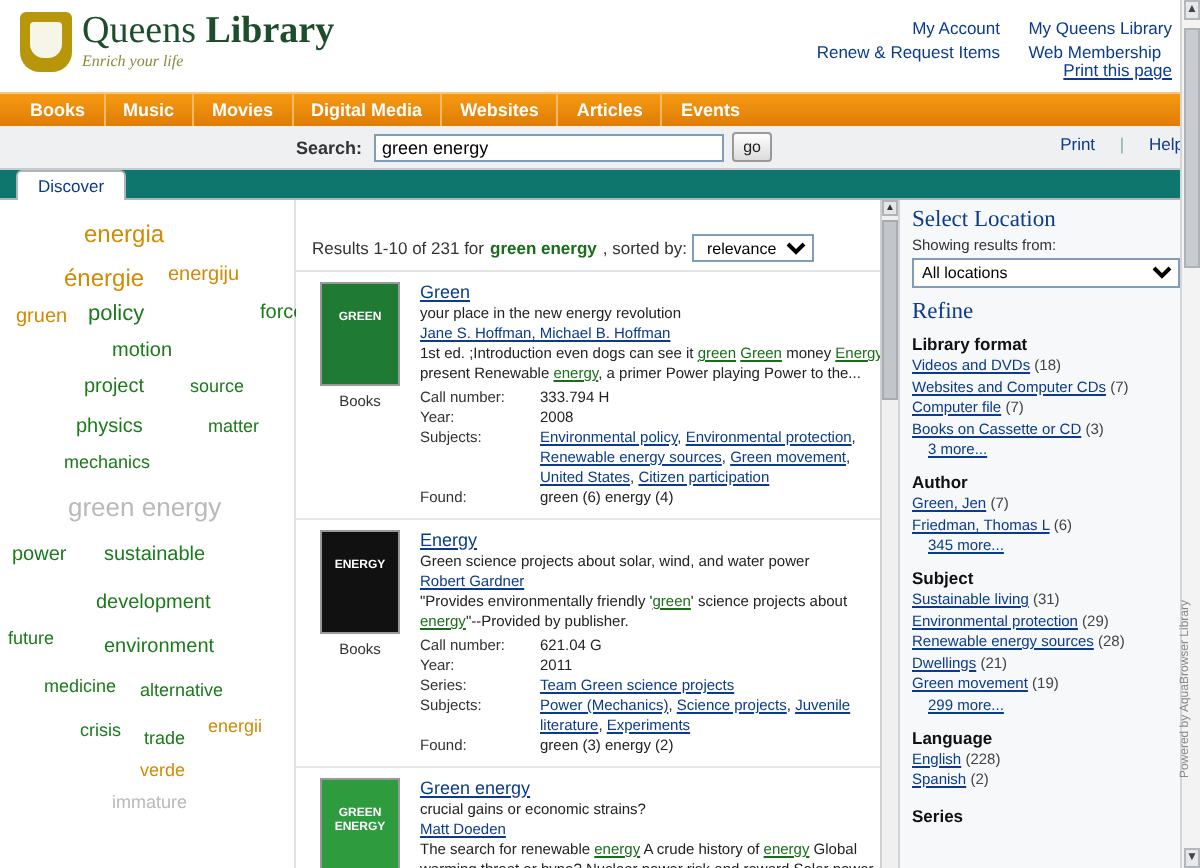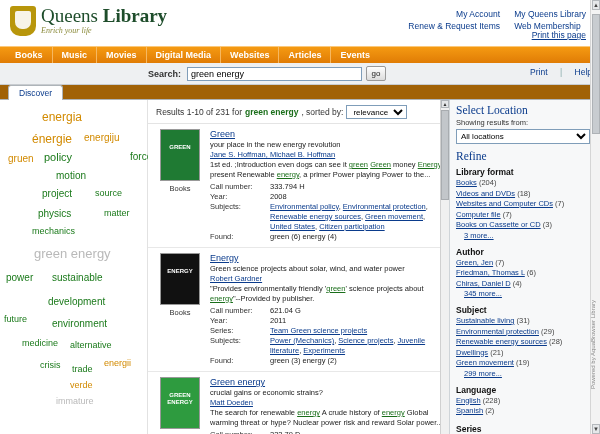--- a/index.html
+++ b/index.html
@@ -143,21 +143,21 @@
   .sb-right {
     position: absolute; right: 8px; top: 4px;
     font-size: 8.5px;
   }
   .sb-right a { color: #0a3b8c; text-decoration: none; margin-left: 10px; }
   .sb-sep { color: #8aa; margin-left: 10px;}
 
   
   .tabrow {
     height: 15px;
-    background: #a16207;
+    background: #0f766e;
     border-bottom: 1px solid #aeb4b9;
     position: relative;
   }
   .tab-discover {
     position: absolute; left: 8px; top: 0px;
     background: #ffffff;
     border: 1px solid #aeb4b9;
     border-bottom: none;
     font-size: 8.5px;
     color: #0a3b8c;
@@ -200,21 +200,21 @@
   .cloud span {
     position: absolute;
     white-space: nowrap;
     font-family: "Liberation Sans", sans-serif;
   }
 
   
   .results-head {
     font-size: 8.5px;
     color: #333;
-    padding: 5px 6px 4px 8px;
+    padding: 17px 6px 4px 8px;
     display: flex;
     align-items: center;
     gap: 3px;
     border-bottom: 1px solid #e4e4e4;
   }
   .results-head b { color: #1a6e1a; }
   .sortsel {
     border: 1px solid #7f9db9;
     background: #fff;
     font-size: 8px;
@@ -512,34 +512,32 @@
 
     <div class="col-facets">
       <div class="facet-title">Select Location</div>
       <div class="facet-sub">Showing results from:</div>
       <select class="facet-select" id="locsel"><option>All locations</option></select>
       <div class="refine-title">Refine</div>
       <div id="facet-groups">
           <div class="fgroup">
             <h4>Library format</h4>
             <ul>
-              <li><a href="#">Books</a><span class="cnt"> (204)</span></li>
               <li><a href="#">Videos and DVDs</a><span class="cnt"> (18)</span></li>
               <li><a href="#">Websites and Computer CDs</a><span class="cnt"> (7)</span></li>
               <li><a href="#">Computer file</a><span class="cnt"> (7)</span></li>
               <li><a href="#">Books on Cassette or CD</a><span class="cnt"> (3)</span></li>
             </ul>
             <div class="fmore">3 more...</div>
           </div>
           <div class="fgroup">
             <h4>Author</h4>
             <ul>
               <li><a href="#">Green, Jen</a><span class="cnt"> (7)</span></li>
               <li><a href="#">Friedman, Thomas L</a><span class="cnt"> (6)</span></li>
-              <li><a href="#">Chiras, Daniel D</a><span class="cnt"> (4)</span></li>
             </ul>
             <div class="fmore">345 more...</div>
           </div>
           <div class="fgroup">
             <h4>Subject</h4>
             <ul>
               <li><a href="#">Sustainable living</a><span class="cnt"> (31)</span></li>
               <li><a href="#">Environmental protection</a><span class="cnt"> (29)</span></li>
               <li><a href="#">Renewable energy sources</a><span class="cnt"> (28)</span></li>
               <li><a href="#">Dwellings</a><span class="cnt"> (21)</span></li>

